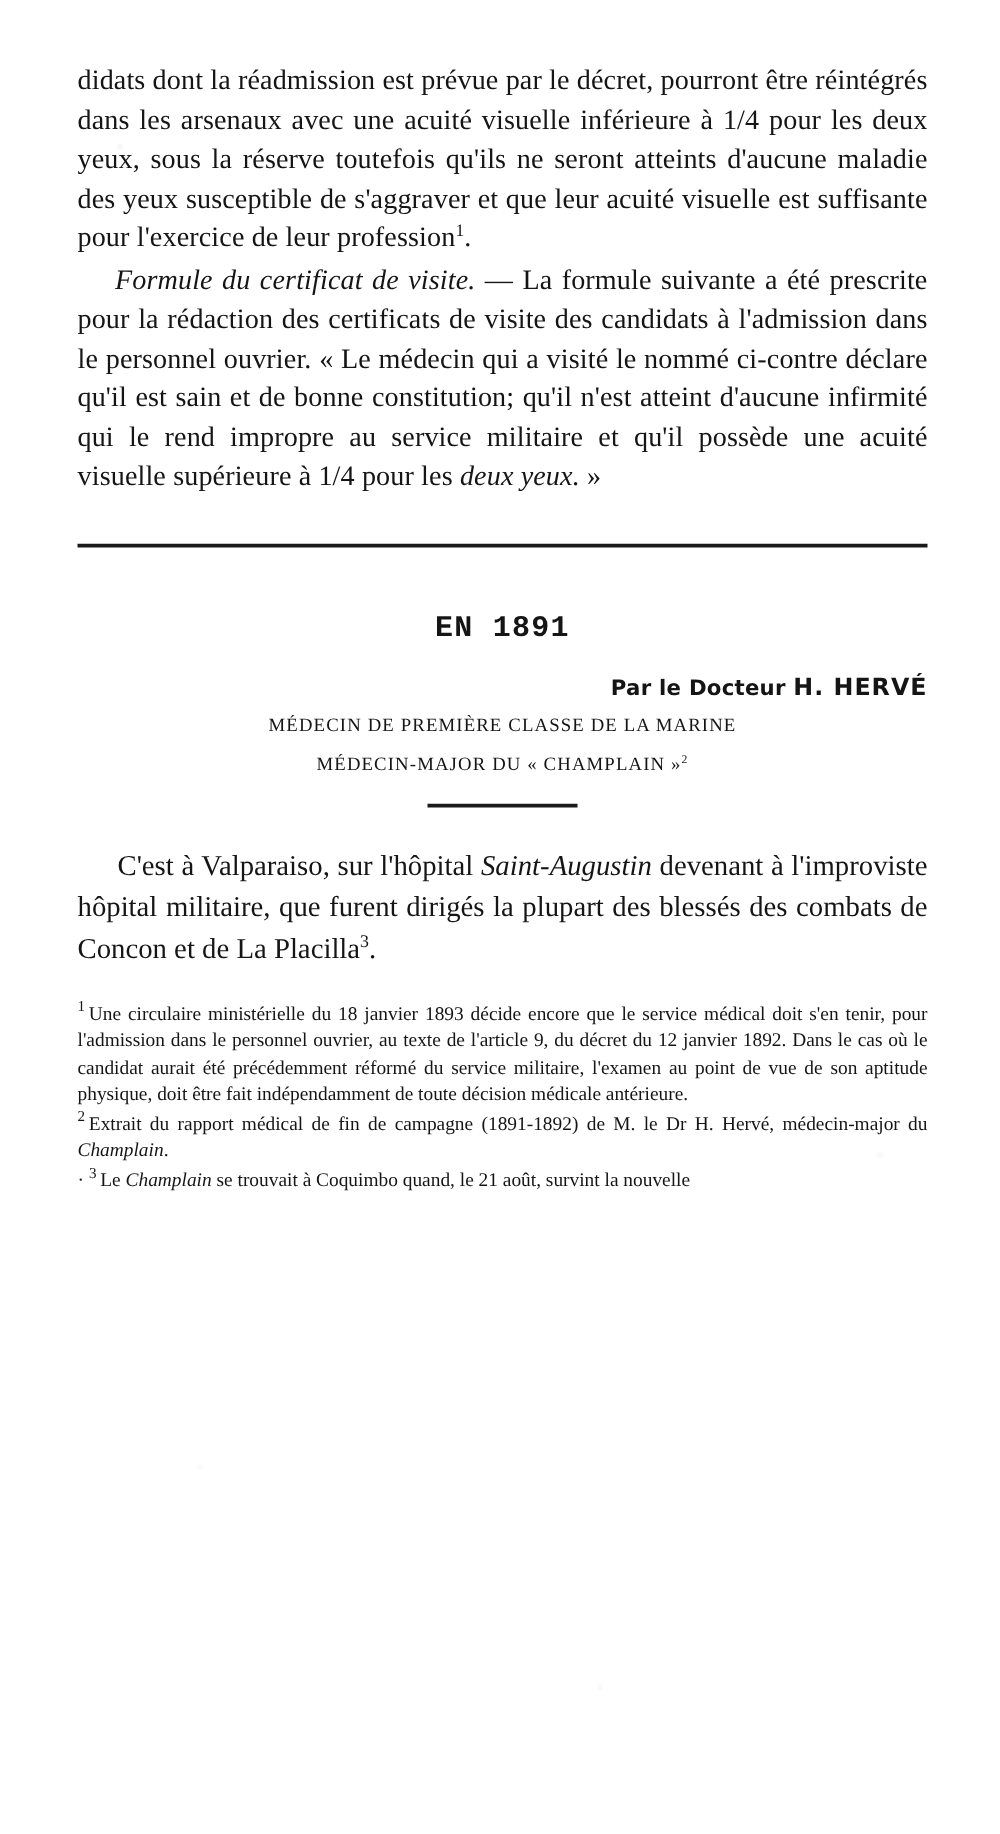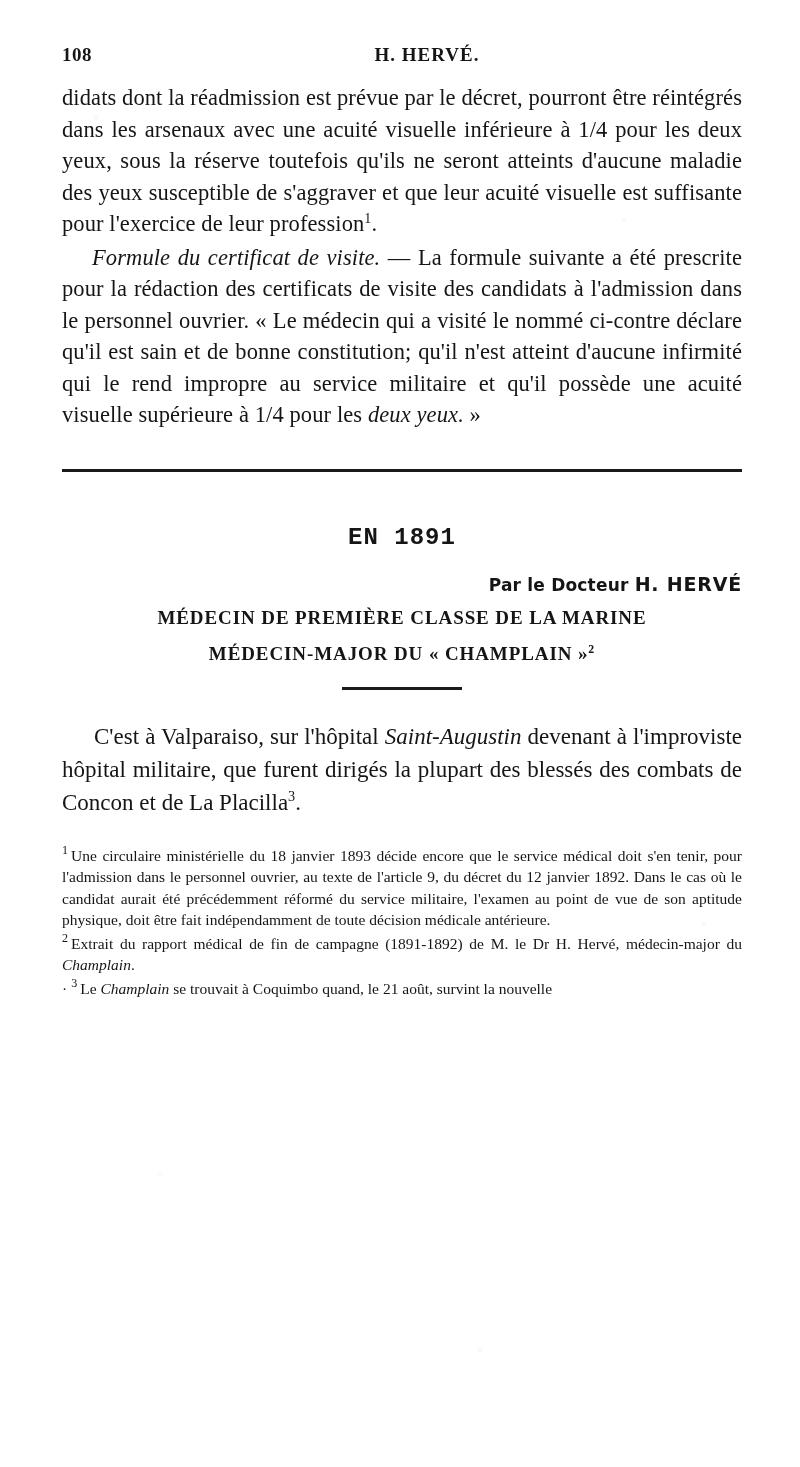--- a/index.html
+++ b/index.html
@@ -120,22 +120,22 @@
     margin-top: 22px;
     font-family: "DejaVu Sans", sans-serif;
     letter-spacing: 0.2px;
     text-align: right;
   }
   .art-author .author-name {
     font-size: 19px;
     letter-spacing: 0.8px;
   }
   .art-affil {
-    font-size: 19px;
-    font-weight: bold;
+    font-size: 15px;
+    font-weight: normal;
     letter-spacing: 0.9px;
     margin-top: 12px;
     font-family: "Liberation Serif", serif;
   }
   .art-affil.second { margin-top: 14px; }
 
   
   .lead {
     font-size: 23px;
     line-height: 33px;
@@ -165,24 +165,20 @@
   .fn-lead-dot { margin-right: 4px; }
 </style>
 </head>
 <body>
 
 <div class="page">
   <div class="paper-noise"></div>
 
   <div class="content">
 
-    <div class="running-head">
-      <div class="folio">108</div>
-      <div class="head-title">H. HERVÉ.</div>
-    </div>
 
     <p class="para first"><span>didats dont la réadmission est prévue par le décret, pourront être réintégrés dans les arsenaux avec une acuité visuelle inférieure à 1/4 pour les deux yeux, sous la réserve toutefois qu'ils ne seront atteints d'aucune maladie des yeux susceptible de s'aggraver et que leur acuité visuelle est suffisante pour l'exercice de leur profession</span><sup>1</sup>.</p>
 
 
     <p class="para indent para-block"><i>Formule du certificat de visite.</i><span> — La formule suivante a été prescrite pour la rédaction des certificats de visite des candidats à l'admission dans le personnel ouvrier. « Le médecin qui a visité le nommé ci-contre déclare qu'il est sain et de bonne constitution; qu'il n'est atteint d'aucune infirmité qui le rend impropre au service militaire et qu'il possède une acuité visuelle supérieure à 1/4 pour les </span><i>deux yeux.</i><span> »</span></p>
 
     <div class="rule-wide"></div>
 
     <div class="art-head">
       <div class="art-year">EN 1891</div>

